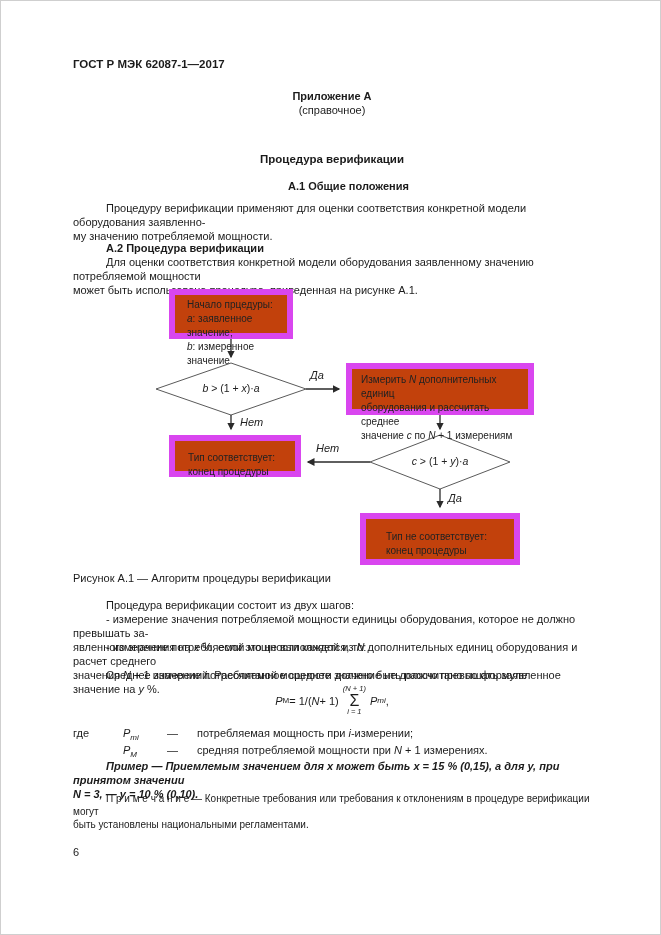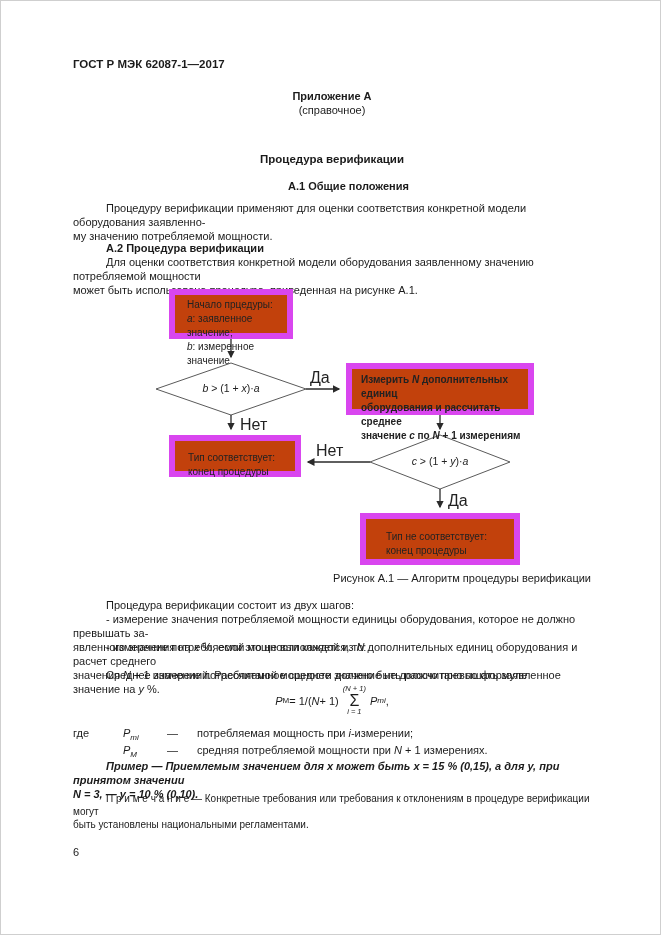--- a/index.html
+++ b/index.html
@@ -18,33 +18,33 @@
   #a1-para{top:200px;text-indent:33px;}
   #a2-heading{top:240px;padding-left:33px;font-weight:bold;box-sizing:border-box;}
   #a2-para{top:254px;text-indent:33px;}
 
   
   #flowchart{position:absolute;left:60px;top:284px;width:545px;height:285px;}
   #flow-svg{position:absolute;left:0;top:0;}
   .node{position:absolute;border:6px solid #d946ef;background:#c2410c;
         font-size:10px;line-height:14px;box-sizing:border-box;color:#222;}
   #start-box{left:108px;top:4px;width:124px;height:50px;padding:3px 2px 0 12px;}
-  #measure-box{left:285px;top:78px;width:188px;height:52px;padding:4px 4px 0 9px;font-weight:bold;}
+  #measure-box{left:285px;top:78px;width:188px;height:52px;padding:4px 4px 0 9px;}
   #conform-box{left:108px;top:150px;width:132px;height:42px;padding:10px 2px 0 13px;}
   #nonconform-box{left:299px;top:228px;width:160px;height:52px;padding:11px 2px 0 20px;}
   .d-label{position:absolute;text-align:center;font-size:10.5px;color:#222;}
   #d1-label{left:95px;top:97px;width:150px;}
   #d2-label{left:309px;top:170px;width:140px;}
-  .flow-tag{position:absolute;font-size:16px;color:#222;}
+  .flow-tag{position:absolute;font-size:11px;color:#222;font-style:italic;}
   #yes1{left:249px;top:84px;}
   #no1{left:179px;top:131px;}
   #no2{left:255px;top:157px;}
   #yes2{left:387px;top:207px;}
 
-  #fig-caption{top:570px;text-align:right;}
+  #fig-caption{top:570px;text-align:left;}
   #p1{top:597px;text-indent:33px;}
   #b1{top:611px;text-indent:33px;}
   #b2{top:639px;text-indent:33px;}
   #p2{top:667px;text-indent:33px;}
 
   
   #formula{top:684px;display:flex;justify-content:center;align-items:center;font-size:11px;}
   .f-var{font-style:italic;}
   #formula sub{font-size:8px;}
   .f-ital{font-style:italic;}

